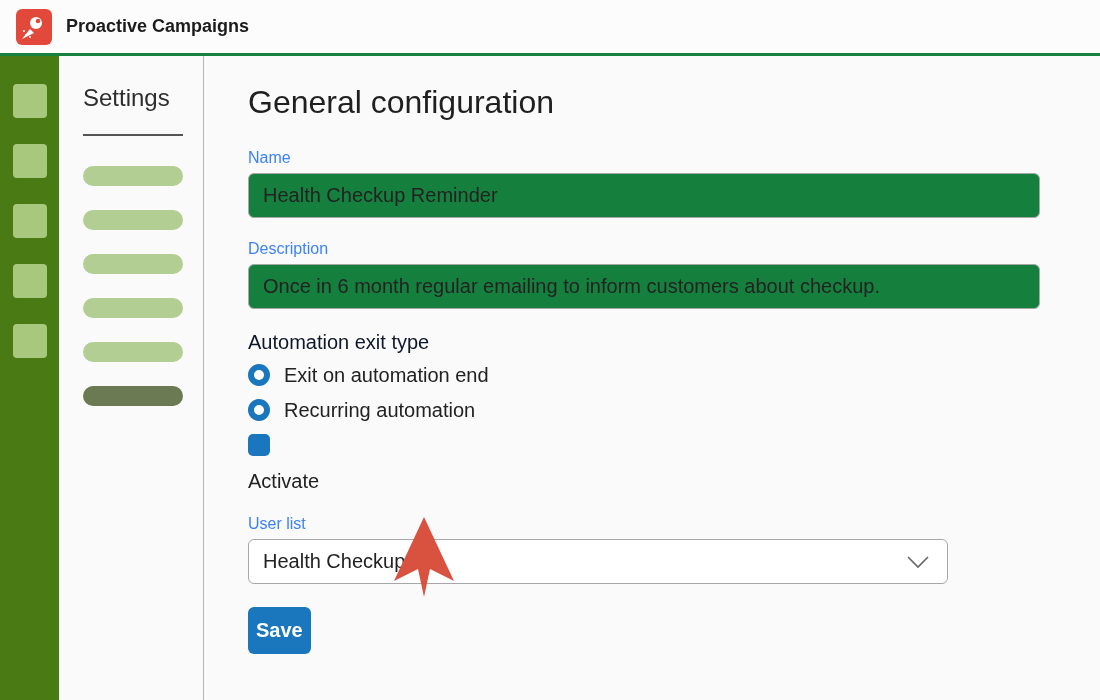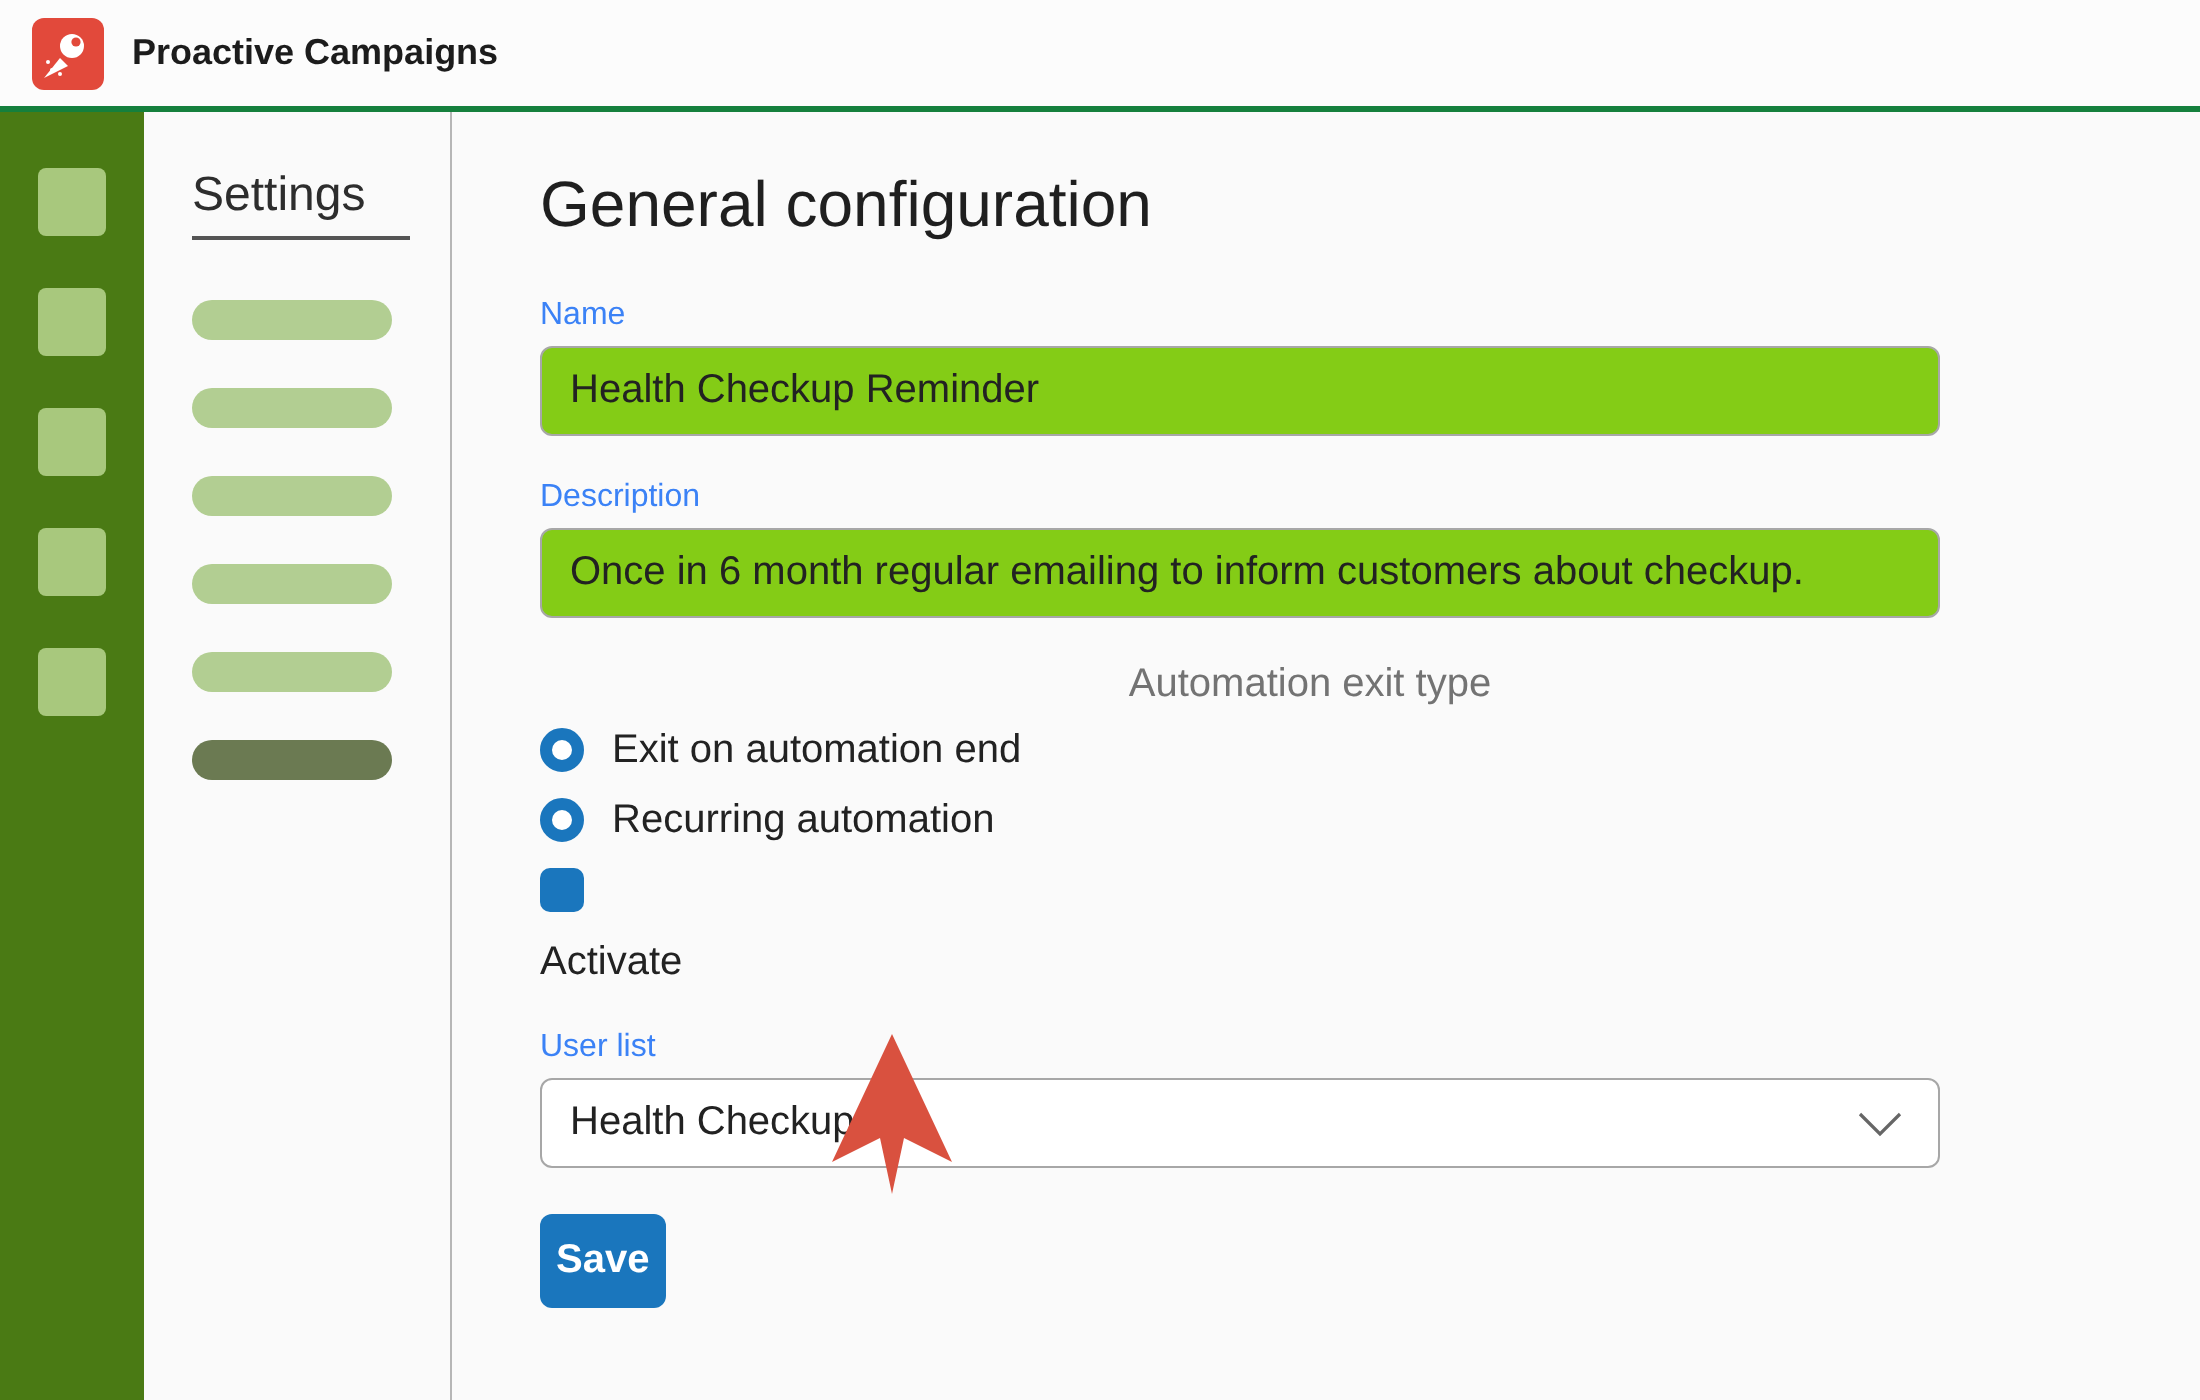--- a/index.html
+++ b/index.html
@@ -56,21 +56,21 @@
   .side {
     width: 154px;
     border-right: 1px solid #b6b6b6;
     padding: 28px 20px 0 24px;
     background: #fafafa;
   }
   .side-title {
     font-size: 24px;
     color: #2d2d2d;
     border-bottom: 2px solid #545454;
-    padding-bottom: 6px;
+    padding-bottom: 22px;
     margin-bottom: 30px;
     font-weight: 400;
   }
   .side-item {
     height: 20px;
     border-radius: 10px;
     margin-bottom: 24px;
   }
   .side-item.ph { background: #b2ce92; width: 100px; }
   .side-item.active { background: #6b7a52; width: 100px; }
@@ -87,35 +87,34 @@
     font-weight: 400;
     color: #1f1f1f;
     margin-bottom: 28px;
   }
   .field-label {
     font-size: 16px;
     color: #3b82f6;
     margin-bottom: 6px;
   }
   .text-input {
-    width: 700px;
+    width: 792px;
     font-size: 20px;
     padding: 10px 14px;
     border: 1px solid #a7a7a7;
     border-radius: 6px;
-    background: #84cc16;
+    background: #15803d;
     color: #222;
     margin-bottom: 22px;
     display: block;
   }
   .group-label {
     font-size: 20px;
-    color: #737373;
+    color: #0f172a;
     margin-bottom: 10px;
-    text-align: center;
   }
   .radio-row, .check-row {
     display: flex;
     align-items: flex-start;
     gap: 14px;
     font-size: 20px;
     color: #222;
     margin-bottom: 12px;
     cursor: pointer;
   }

